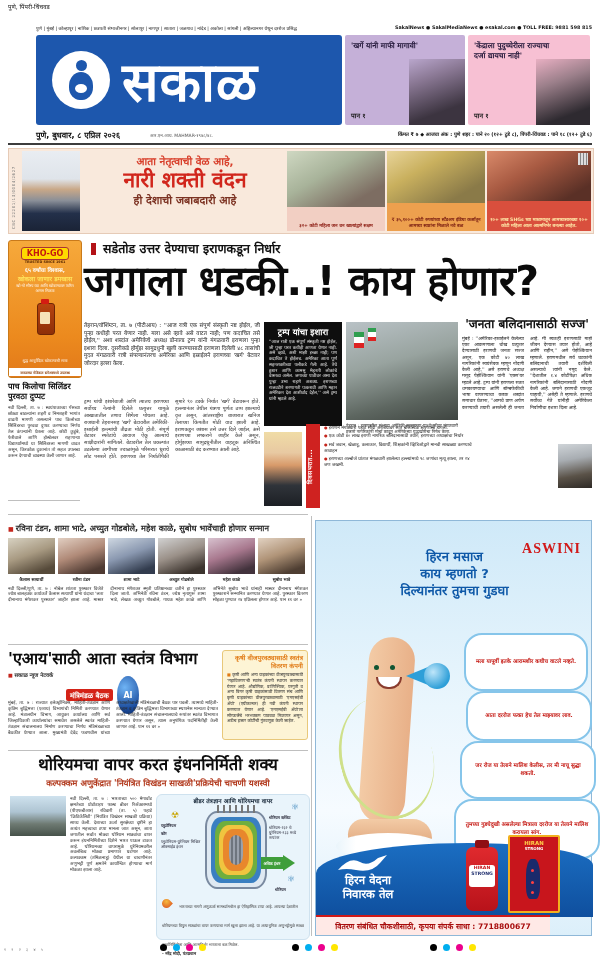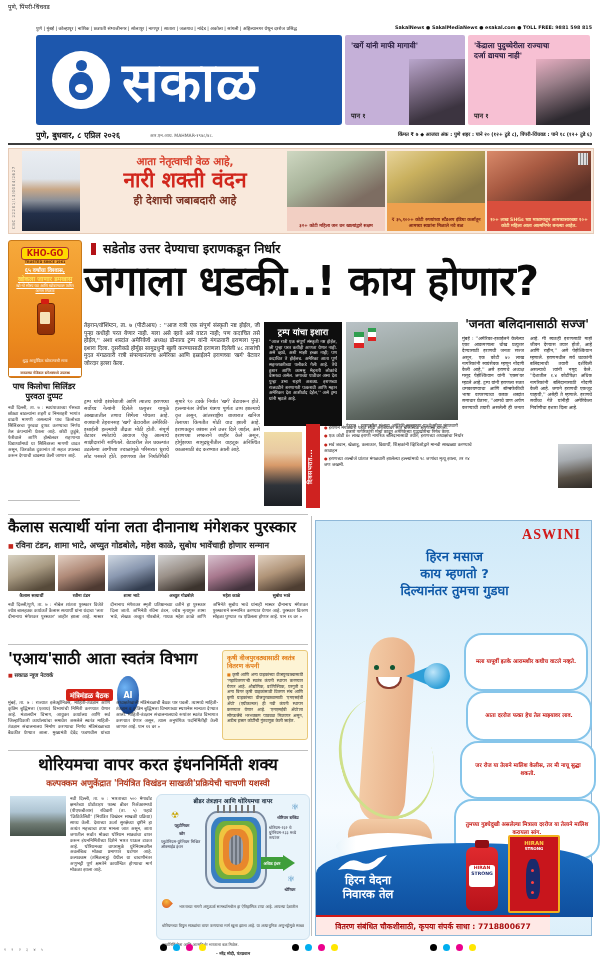--- a/index.html
+++ b/index.html
@@ -1,19 +1,19 @@
 <!DOCTYPE html>
 <html><head>
 <meta charset="utf-8">
 <style>
   html,body{margin:0;padding:0;background:#9a9a9a;}
   .page{position:relative;width:600px;height:956px;background:#ffffff;overflow:hidden;
         font-family:"DejaVu Sans","Liberation Sans",sans-serif;color:#111;}
   .abs{position:absolute;}
-  .b{font-weight:bold;text-align:center;}
+  .b{font-weight:bold;}
   .just{text-align:justify;}
   .clip{overflow:hidden;}
   .ctr{text-align:center;}
 
   
   .blue-box{background:#1d57ad;border-radius:3px;}
   .sakal-title{color:#fff;font-weight:900;letter-spacing:1px;}
   .teaser{border-radius:2px;}
   .teaser-text{font-weight:bold;color:#221638;line-height:1.3;}
   .pan{font-weight:bold;color:#1a1a1a;}
@@ -40,21 +40,21 @@
   .blt::before{content:"● ";color:#c4261d;font-size:4px;}
   .sec-head{font-weight:900;color:#0d0d0d;line-height:1.12;}
   .sec-sub{font-weight:bold;color:#2b2b2b;}
   .sec-sub::before{content:"■ ";color:#c4261d;font-size:6px;}
   .byline{font-size:5.4px;font-weight:bold;color:#333;}
   .byline::before{content:"■ ";color:#c4261d;font-size:5px;}
   .name-cap{font-size:4.4px;font-weight:bold;text-align:center;color:#222;margin-top:1.5px;}
   .divider{background:#bfbfbf;}
   .tag-red{background:#d42318;color:#fff;font-size:7px;font-weight:bold;padding:1.5px 4px;border-radius:2px;}
   .agri-box{background:#fdf4d5;border:1px solid #e8c87a;border-radius:3px;padding:3px 4px;}
-  .agri-head{font-size:6.4px;font-weight:bold;color:#e07a15;text-align:left;line-height:1.25;}
+  .agri-head{font-size:6.4px;font-weight:bold;color:#e07a15;text-align:right;line-height:1.25;}
   .agri-body{font-size:4.3px;line-height:1.35;color:#333;text-align:justify;margin-top:2px;}
   .agri-body::before{content:"■ ";color:#e07a15;font-size:4px;}
 
   
   .diagram{background:#e9f4fb;border-radius:6px;border:1px solid #cfe2ef;}
   .dia-title{font-size:6px;font-weight:bold;text-align:center;color:#123;}
   .dia-label{font-size:4px;line-height:1.25;color:#223;}
   .reactor{border:2px solid #7a8aa0;border-radius:12px/16px;background:#dfe9f2;}
   .ring{position:absolute;border-radius:10px/14px;}
   .arrow-green{position:absolute;width:0;height:0;border-top:8px solid transparent;border-bottom:8px solid transparent;border-left:12px solid #3f9e3a;}
@@ -133,21 +133,21 @@
       <div class="abs photo" style="left:0;top:0;width:98px;height:52px;background:linear-gradient(150deg,#e8d49a 0%,#c9b05e 35%,#8a7a48 80%);"></div>
       <div class="abs panel-cap" style="left:0;bottom:0;width:98px;color:#7a1d12;box-sizing:border-box;">₹ ३५,१००+ कोटी रुपयांच्या स्टँडअप इंडिया कर्जांतून आमच्या स्वप्नांना मिळाले नवे बळ</div>
     </div>
     <div class="abs" style="left:478px;top:2px;width:104px;height:80px;background:#d94f3d;">
       <div class="abs photo" style="left:0;top:0;width:104px;height:50px;background:linear-gradient(150deg,#d98a6a 0%,#a85a42 40%,#5a3026 85%);"></div>
       <div class="abs" style="right:3px;top:2px;width:10px;height:12px;background:repeating-linear-gradient(90deg,#ddd 0 2px,#888 2px 3px);"></div>
       <div class="abs panel-cap" style="left:0;bottom:0;width:104px;color:#ffe9a8;box-sizing:border-box;">१०+ लाख SHGs च्या माध्यमातून आमच्यासारख्या १०+ कोटी महिला आता आत्मनिर्भर बनल्या आहेत.</div>
     </div>
   </div>
 
-  <div class="abs khogo" style="left:8px;top:240px;width:72px;height:136px;text-decoration:underline;">
+  <div class="abs khogo" style="left:8px;top:240px;width:72px;height:136px;">
     <div style="margin-top:4px;" class="khogo-brand">KHO-GO</div>
     <div style="font-size:3.4px;color:#5a2a00;font-weight:bold;">TRUSTED SINCE 1961</div>
     <div class="b" style="font-size:5.6px;margin-top:2px;">६५ वर्षांचा विश्वास,</div>
     <div class="b" style="font-size:6.2px;color:#ffe45c;">खोकला जाणार डमखास</div>
     <div style="font-size:3.8px;padding:1px 4px;line-height:1.3;">खो-गो सीरप घ्या आणि खोकल्यावर त्वरित आराम मिळवा</div>
     <div class="abs" style="left:28px;top:62px;width:16px;height:30px;background:linear-gradient(180deg,#b8440f,#8e2f08);border-radius:3px;border:1px solid #6e2506;">
       <div class="abs" style="left:3px;top:-5px;width:8px;height:5px;background:#d41c12;border-radius:1px;"></div>
       <div class="abs" style="left:2px;top:8px;width:10px;height:12px;background:#f6e2b8;border-radius:1px;"></div>
     </div>
     <div style="position:absolute;left:0;bottom:14px;width:100%;font-size:3.8px;">शुद्ध आयुर्वेदिक खोकल्याची मात्रा</div>
@@ -197,21 +197,20 @@
     <div class="abs" style="left:378px;top:-4px;width:130px;">
       <div class="b ctr" style="font-size:12px;line-height:1.15;">'जनता बलिदानासाठी सज्ज'</div>
       <div class="clip cols2 just" style="margin-top:4px;height:168px;font-size:4.7px;line-height:1.33;color:#2c2c2c;">मुंबई : ''अमेरिका-इस्राईलने केलेल्या एका आक्रमणाला चोख प्रत्युत्तर देण्यासाठी इराणची जनता सज्ज असून, एक कोटी ४० लाख नागरिकांनी स्वयंसेवक म्हणून नोंदणी केली आहे,'' असे इराणचे अध्यक्ष मसूद पेझेश्कियान यांनी 'एक्स'वर म्हटले आहे. ट्रम्प यांनी इराणला सतत धमकावण्याचा आणि बॉम्बफेकीची भाषा वापरण्याचा कडक शब्दांत समाचार घेताना, ''आमचे प्राण अर्पण करण्याची तयारी असलेली ही जनता आहे. मी स्वतःही इराणसाठी माझे जीवन देण्यास तयार होतो, आहे आणि राहीन,'' असे पेझेश्कियान म्हणाले. इराणमधील सर्व घटकांनी बलिदानाची तयारी दर्शविली असल्याचे त्यांनी नमूद केले. ''देशातील १.४ कोटींपेक्षा अधिक नागरिकांनी बलिदानासाठी नोंदणी केली आहे. जगाने इराणची एकजूट पाहावी,'' असेही ते म्हणाले. इराणचे सर्वोच्च नेते यांनीही अमेरिकेला निर्वाणीचा इशारा दिला आहे.</div>
       <div class="abs photo" style="right:0;top:126px;width:34px;height:44px;background:linear-gradient(170deg,#cfd4d8 0%,#a8adb2 35%,#5a5248 70%,#2e2a26 100%);"></div>
     </div>
   </div>
 
   <div class="abs divider" style="left:8px;top:514px;width:300px;height:1px;"></div>
 
   <div class="abs" style="left:8px;top:519px;width:300px;">
-    <div class="sec-head" style="font-size:15px;">कैलास सत्यार्थी यांना लता दीनानाथ मंगेशकर पुरस्कार</div>
     <div class="sec-sub" style="font-size:8.2px;margin-top:3px;">रविना टंडन, शामा भाटे, अच्युत गोडबोले, महेश काळे, सुबोध भावेंचाही होणार सन्मान</div>
     <div style="display:flex;gap:3px;margin-top:5px;">
       <div style="width:47px;">
         <div class="photo" style="width:47px;height:36px;background:linear-gradient(160deg,#d8d2c2 0%,#a89a82 45%,#564a3a 85%);"></div>
         <div class="name-cap">कैलास सत्यार्थी</div>
       </div>
       <div style="width:47px;">
         <div class="photo" style="width:47px;height:36px;background:linear-gradient(160deg,#e2cfc2 0%,#b08a78 45%,#4e3a32 85%);"></div>
         <div class="name-cap">रवीना टंडन</div>
       </div>
@@ -284,21 +283,21 @@
         <span class="flame"></span>
         <span class="just" style="font-size:3.9px;line-height:1.3;color:#333;">भारताच्या नागरी अणुऊर्जा सामर्थ्यामधील हा ऐतिहासिक टप्पा आहे. आपल्या देशातील थोरियमच्या विपुल साठ्यांचा वापर करण्याचा मार्ग खुला झाला आहे. या अत्याधुनिक अणुभट्टीमुळे स्वच्छ ऊर्जानिर्मितीला आणि आत्मनिर्भर भारताला बळ मिळेल.</span>
         <div class="b" style="font-size:4.2px;margin-top:1px;">- नरेंद्र मोदी, पंतप्रधान</div>
       </div>
     </div>
   </div>
 
   <div class="abs divider" style="left:311px;top:516px;width:1px;height:420px;"></div>
 
   <div class="abs aswini" style="left:315px;top:520px;width:277px;height:416px;box-sizing:border-box;">
-    <div class="abs aswini-brand" style="right:10px;top:6px;margin-left:7px;">ASWINI</div>
+    <div class="abs aswini-brand" style="right:10px;top:20px;margin-left:7px;">ASWINI</div>
     <div class="abs aswini-head" style="left:20px;top:28px;width:237px;">
       <div>हिरन मसाज</div>
       <div>काय म्हणतो ?</div>
       <div>दिल्यानंतर तुमचा गुडघा</div>
     </div>
 
     <div class="abs" style="left:14px;top:116px;width:118px;height:230px;">
       <div class="abs" style="left:34px;top:0;width:46px;height:186px;background:linear-gradient(90deg,#f3cba6,#e8b088);border-radius:24px;transform:rotate(4deg);"></div>
       <div class="abs" style="left:44px;top:28px;width:5px;height:5px;border-radius:50%;background:#153;box-shadow:16px 0 0 #153;"></div>
       <div class="abs" style="left:46px;top:40px;width:22px;height:10px;border:2px solid #8a3c2e;border-top:none;border-radius:0 0 20px 20px;background:#fff;"></div>

